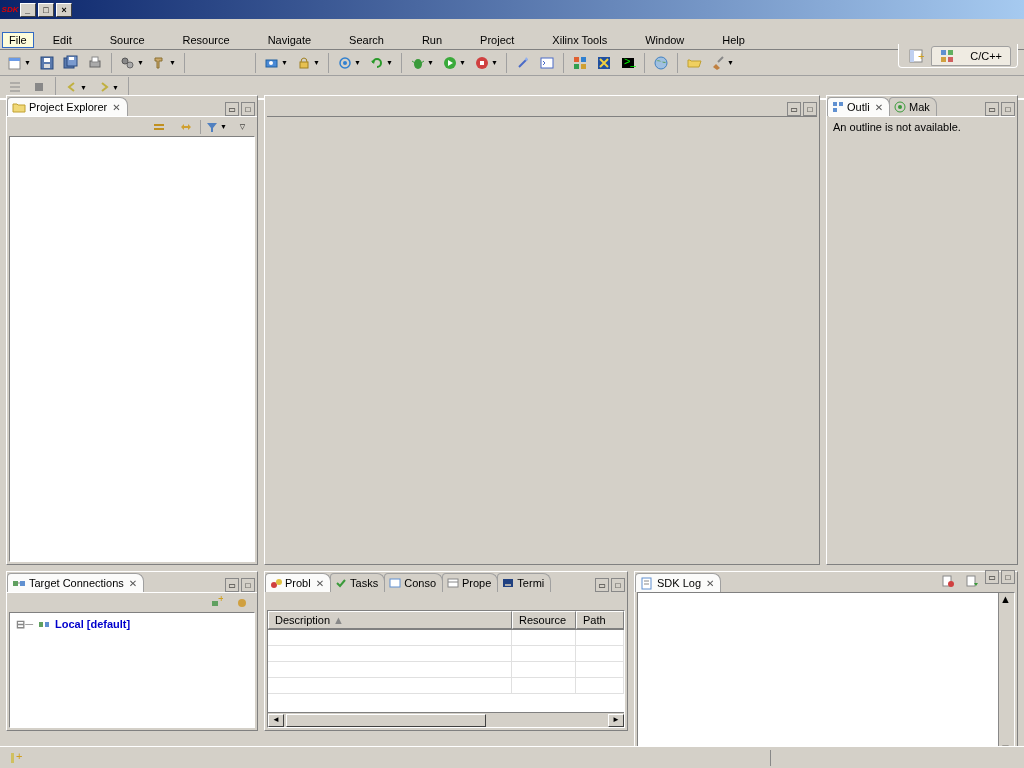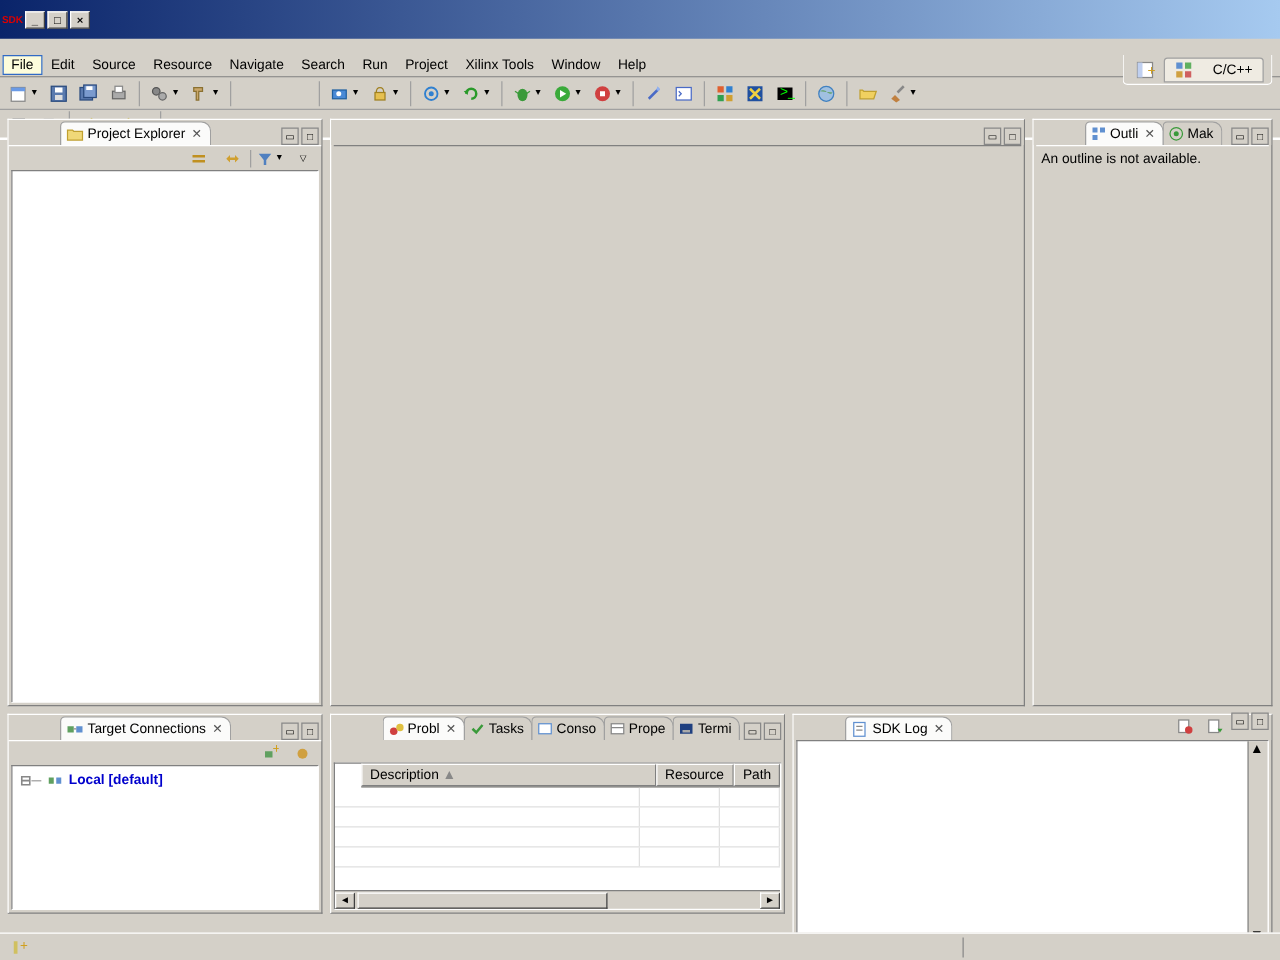--- a/index.html
+++ b/index.html
@@ -1,47 +1,47 @@
 <!DOCTYPE html>
 <html><head>
 <meta charset="utf-8">
 <style>
 * { margin: 0; padding: 0; box-sizing: border-box; font-family: Tahoma, sans-serif; font-size: 11px; }
 body { background: #d4d0c8; width: 1024px; height: 768px; overflow: hidden; }
-.titlebar { height: 31px; background: linear-gradient(to right, #0a246a, #a6caf0); display: flex; align-items: center; padding: 0 2px; }
+.titlebar { height: 19px; background: linear-gradient(to right, #0a246a, #a6caf0); display: flex; align-items: center; padding: 0 2px; font-style: italic; }
 .titlebar .icon { width: 16px; height: 16px; display: flex; align-items: center; justify-content: center; color: #d00; font-weight: bold; font-size: 8px; }
 .titlebar .title { color: white; font-weight: bold; margin-left: 3px; flex: 1; }
 .titlebar .winbtn { width: 16px; height: 14px; background: #d4d0c8; border: 1px solid; border-color: #fff #404040 #404040 #fff; margin-left: 2px; display: flex; align-items: center; justify-content: center; font-family: sans-serif; font-size: 9px; font-weight: bold; cursor: pointer; }
 
 .menubar { height: 19px; background: #d4d0c8; display: flex; align-items: center; padding: 0 2px; border-bottom: 1px solid #808080; margin-top: 12px; }
-.menubar .menuitem { padding: 2px 7px; cursor: pointer; }
+.menubar .menuitem { padding: 2px 19px; cursor: pointer; }
 .menubar .menuitem.active { background: #fdfcdb; border: 1px solid #316ac5; padding: 1px 6px; }
 
 .toolbar { height: 28px; background: #d4d0c8; display: flex; align-items: center; padding: 2px 4px; border-bottom: 1px solid #a0a0a0; gap: 2px; }
 .tbtn { width: 22px; height: 22px; display: inline-flex; align-items: center; justify-content: center; cursor: pointer; }
 .tbtn.drop { width: 30px; }
 .sep { width: 1px; height: 20px; background: #a0a0a0; margin: 0 3px; }
 .perspective { position: absolute; right: 6px; top: 44px; display: flex; align-items: center; gap: 4px; background: #d4d0c8; border: 1px solid #fff; border-top: none; border-radius: 0 0 4px 4px; padding: 3px 6px 3px 6px; height: 24px; }
 .persp-tab { background: #efebe2; border: 1px solid #a0a0a0; border-radius: 3px 3px 0 0; padding: 2px 8px; display: flex; align-items: center; gap: 16px; }
 
 .panel { position: absolute; background: #d4d0c8; border: 1px solid; border-color: #fff #808080 #808080 #fff; }
 
-.tabrow { height: 20px; display: flex; align-items: flex-end; background: #d4d0c8; position: relative; padding-left: 41px; }
+.tabrow { height: 20px; display: flex; align-items: flex-end; background: #d4d0c8; position: relative; }
 .tab { height: 19px; background: #efebe2; border: 1px solid #a0a0a0; border-bottom: none; border-radius: 4px 8px 0 0; padding: 2px 6px 2px 4px; display: flex; align-items: center; gap: 3px; margin-right: -1px; cursor: pointer; white-space: nowrap; }
 .tab.active { background: #fbfbfa; z-index: 2; }
 .tab.inactive { background: #d4d0c8; }
 .tab .x { font-size: 10px; color: #555; margin-left: 2px; }
 .tabctrls { margin-left: auto; display: flex; gap: 2px; padding-right: 2px; }
 .minmax { width: 14px; height: 14px; border: 1px solid #888; background: #d4d0c8; cursor: pointer; display: inline-flex; align-items: center; justify-content: center; font-size: 8px; }
 
 .view-toolbar { height: 20px; border-top: 1px solid #fff; display: flex; justify-content: flex-end; align-items: center; padding: 0 4px; gap: 4px; }
 .view-body { position: absolute; top: 40px; left: 2px; right: 2px; bottom: 2px; background: #fff; border: 1px solid; border-color: #808080 #fff #fff #808080; }
 .view-body.noscroll { overflow: hidden; }
 
-.table-head { display: flex; background: #d4d0c8; border-bottom: 1px solid #808080; margin-left: 21px; }
+.table-head { display: flex; background: #d4d0c8; border-bottom: 1px solid #808080; }
 .table-head .th { padding: 2px 6px; border: 1px solid; border-color: #fff #808080 #808080 #fff; font-size: 11px; }
 .table-body { overflow: auto; position: absolute; top: 19px; left: 0; right: 0; bottom: 15px; }
 .table-row { display: flex; border-bottom: 1px solid #e0e0e0; height: 16px; }
 .table-row .td { padding: 1px 6px; border-right: 1px solid #e0e0e0; }
 .hscroll { position: absolute; bottom: 0; left: 0; right: 0; height: 15px; background: #d4d0c8; border-top: 1px solid #808080; display:flex; }
 .hscroll .thumb { width: 200px; height: 13px; margin: 1px 18px; background: #d4d0c8; border: 1px solid; border-color: #fff #404040 #404040 #fff; }
 .hscroll .arr { width: 16px; height: 13px; position: absolute; top: 1px; background: #d4d0c8; border: 1px solid; border-color: #fff #404040 #404040 #fff; font-size:8px; text-align:center; }
 
 .statusbar { position: absolute; bottom: 0; left: 0; right: 0; height: 22px; background: #d4d0c8; border-top: 1px solid #fff; display: flex; align-items: center; padding: 0 4px; }
 svg { display: block; }

